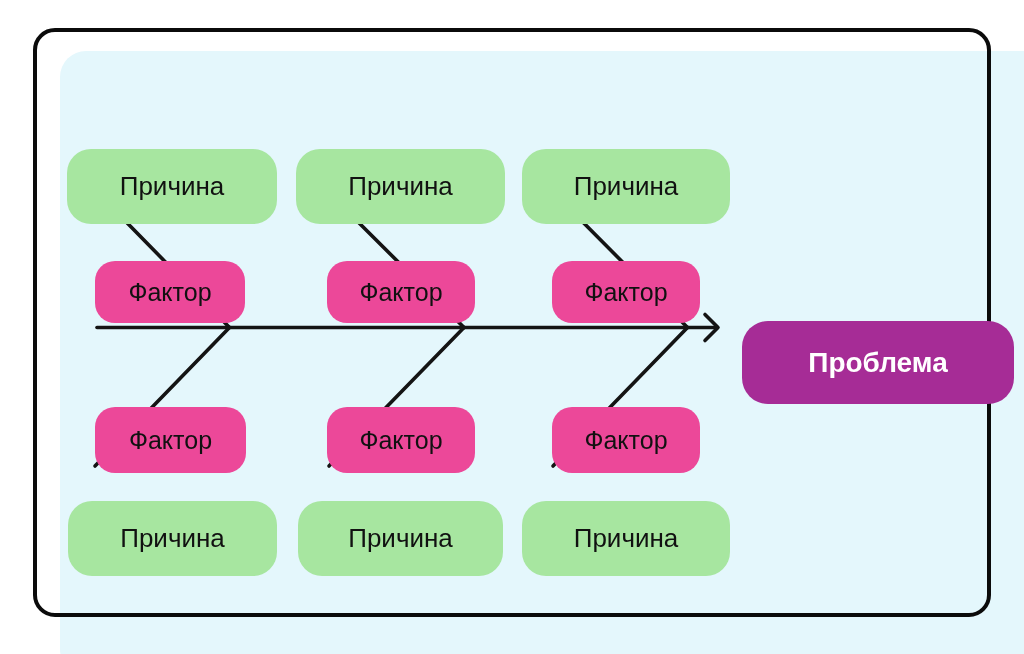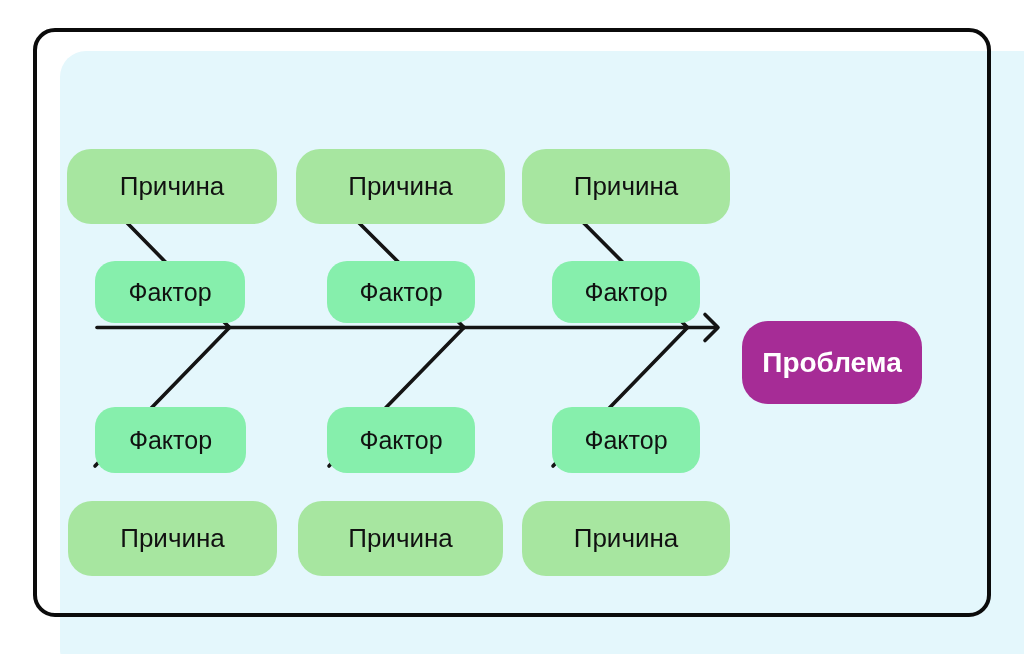--- a/index.html
+++ b/index.html
@@ -53,21 +53,21 @@
     color: #111111;
     white-space: nowrap;
     margin-top: 36px;
   }
   .cause {
     background: #a7e6a0;
     border-radius: 24px;
     font-size: 26px;
   }
   .factor {
-    background: #86efac;
+    background: #ec4899;
     border-radius: 20px;
     font-size: 25px;
   }
   .problem {
     background: #a62c96;
     border-radius: 26px;
     font-size: 28px;
     font-weight: 700;
     color: #ffffff;
   }
@@ -81,21 +81,21 @@
   .factor.t3 { left: 552px; top: 225px; width: 148px; height: 62px; }
   
   .factor.b1 { left: 95px;  top: 371px; width: 151px; height: 66px; }
   .factor.b2 { left: 327px; top: 371px; width: 148px; height: 66px; }
   .factor.b3 { left: 552px; top: 371px; width: 148px; height: 66px; }
   
   .cause.b1 { left: 68px;  top: 465px; width: 209px; height: 75px; }
   .cause.b2 { left: 298px; top: 465px; width: 205px; height: 75px; }
   .cause.b3 { left: 522px; top: 465px; width: 208px; height: 75px; }
   
-  .problem { left: 742px; top: 285px; width: 180px; height: 83px; }
+  .problem { left: 742px; top: 285px; width: 272px; height: 83px; }
 </style>
 </head>
 <body>
 
 <div class="stage">
 
   <div class="panel"></div>
   <div class="frame"></div>
 
   <svg class="skeleton" width="1024" height="654" viewBox="0 0 1024 654">

